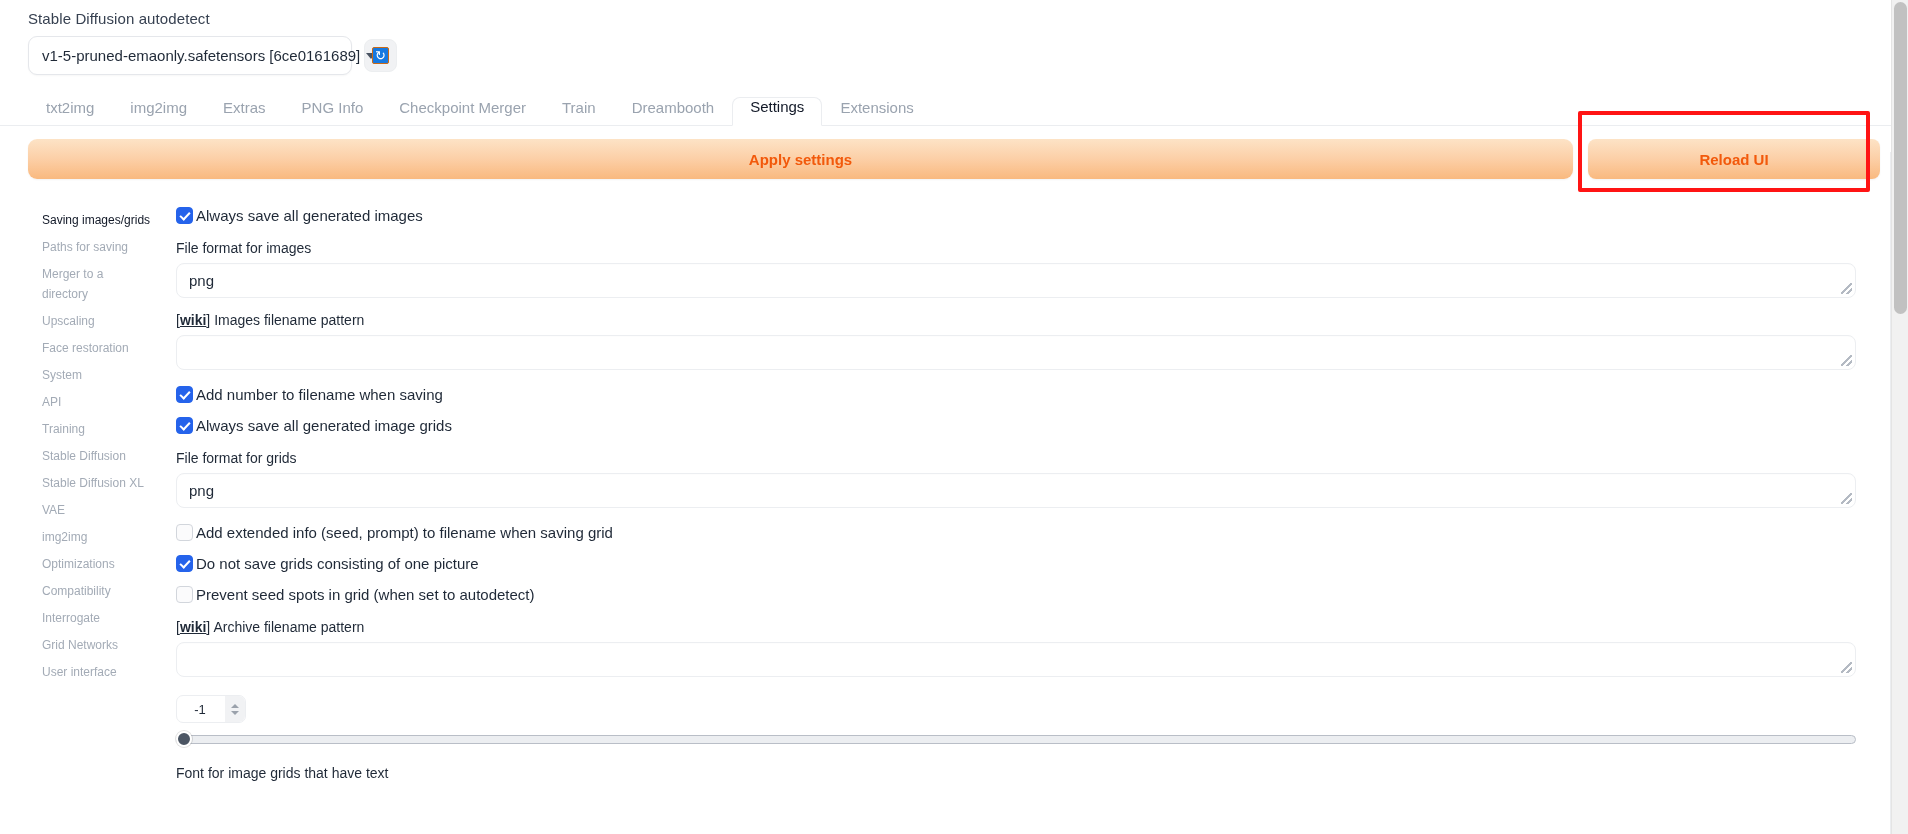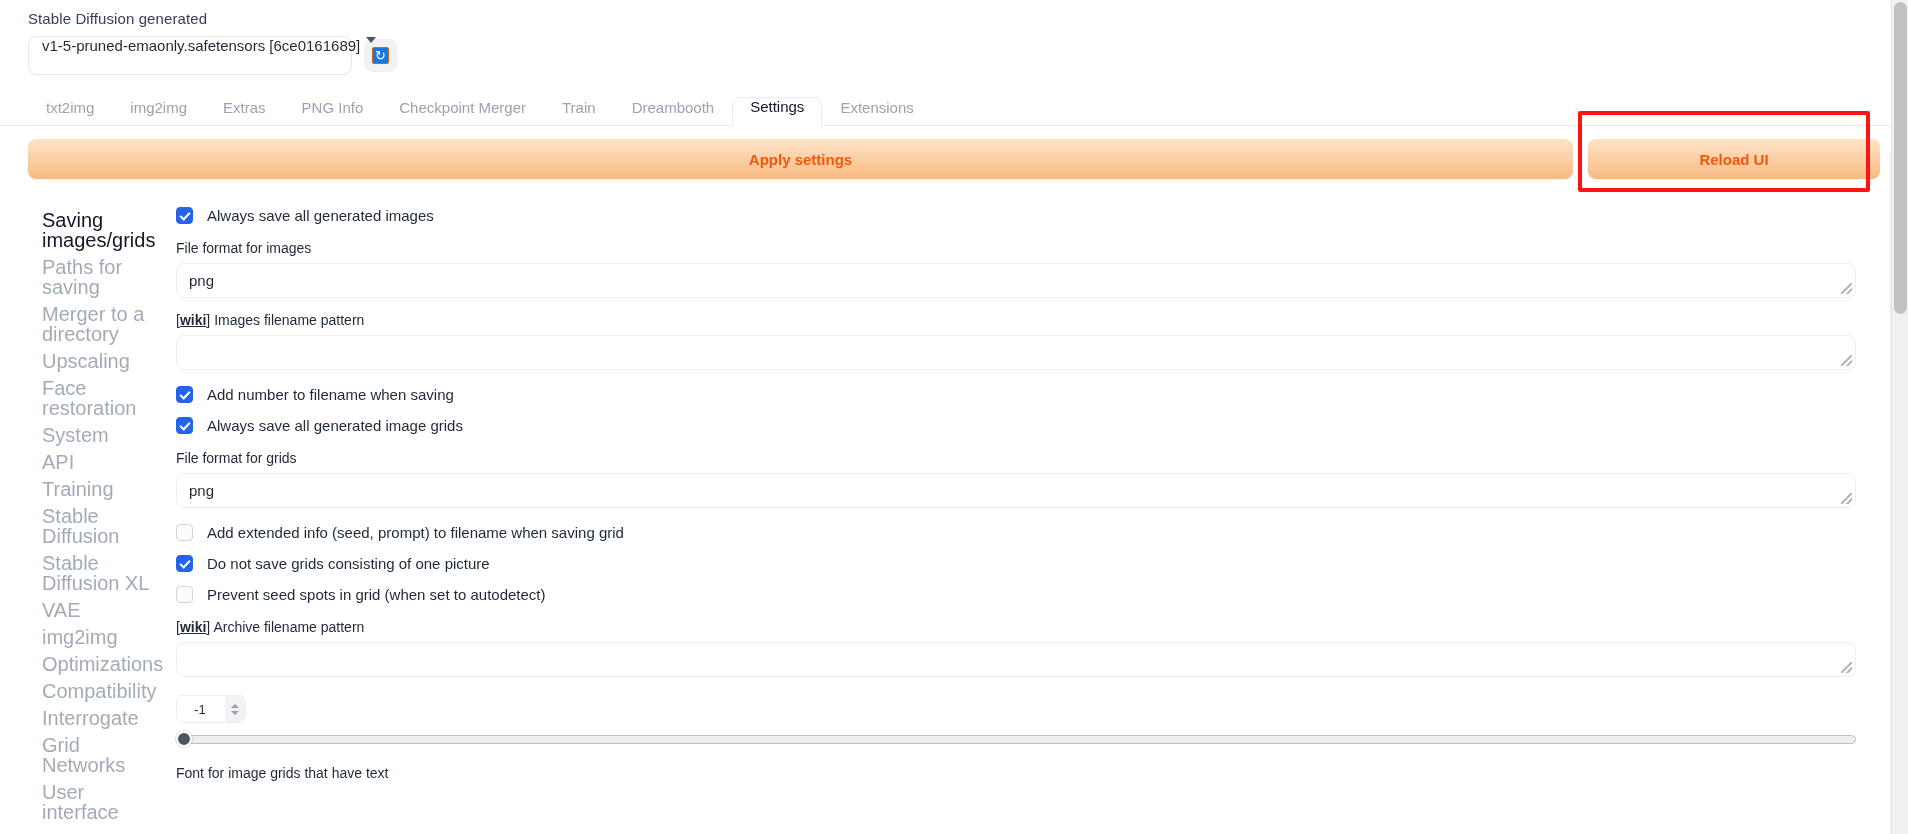--- a/index.html
+++ b/index.html
@@ -42,20 +42,21 @@
     gap: 12px;
   }
   .cp-select {
     position: relative;
     width: 324px;
     height: 39px;
     border: 1px solid #e5e7eb;
     border-radius: 9px;
     background: #ffffff;
     display: flex;
+    align-items: center;
     padding: 0 13px;
     font-size: 15px;
     color: #1f2937;
     box-shadow: 0 1px 2px rgba(0,0,0,0.035);
   }
   .cp-select .cp-value { flex: 1; white-space: nowrap; }
   .cp-caret {
     width: 0; height: 0;
     border-left: 5px solid transparent;
     border-right: 5px solid transparent;
@@ -131,21 +132,21 @@
     color: #f2590b;
     font-size: 15px;
     font-weight: bold;
     font-family: "Liberation Sans", sans-serif;
     display: flex;
     align-items: center;
     justify-content: center;
     box-shadow: 0 1px 2px rgba(0,0,0,0.05);
     cursor: pointer;
   }
-  .btn-apply { flex: 1 1 auto; }
+  .btn-apply { flex: 1 1 auto; border-radius: 9px; }
   .btn-reload { width: 292px; flex: 0 0 292px; }
 
   
   .annot-box {
     position: absolute;
     left: 1578px;
     top: 111px;
     width: 292px;
     height: 81px;
     border: 4px solid #ff1414;
@@ -159,41 +160,41 @@
     display: flex;
     padding: 26px 28px 0 28px;
     gap: 0;
   }
   .sidenav {
     width: 124px;
     flex: 0 0 124px;
     padding-top: 2px;
   }
   .nav-item {
-    font-size: 20px;
+    font-size: 12px;
     color: #a3abb6;
     line-height: 20px;
     padding: 3px 0 4px 14px;
     cursor: pointer;
   }
   .nav-item.active {
     color: #111827;
   }
 
   .settings {
     flex: 1 1 auto;
     padding-left: 24px;
     padding-right: 24px;
     min-width: 0;
   }
 
   .row-check {
     display: flex;
     align-items: center;
-    gap: 14px;
+    gap: 3px;
     margin: 0 0 10px 0;
     height: 21px;
   }
   .cb {
     width: 17px; height: 17px;
     border-radius: 4px;
     flex: 0 0 17px;
     position: relative;
     border: 1px solid #d2d6dc;
     background: #fbfbfc;
@@ -365,21 +366,21 @@
     width: 1px;
     background: #ebedf0;
   }
 </style>
 </head>
 <body>
 
 <div id="app">
 
   <div class="topbar">
-    <div class="cp-label">Stable Diffusion generated</div>
+    <div class="cp-label">Stable Diffusion autodetect</div>
     <div class="cp-row">
       <div class="cp-select">
         <span class="cp-value">v1-5-pruned-emaonly.safetensors [6ce0161689]</span>
         <span class="cp-caret"></span>
       </div>
       <div class="cp-refresh">
         <span class="glyph">↻</span>
       </div>
     </div>
   </div>

